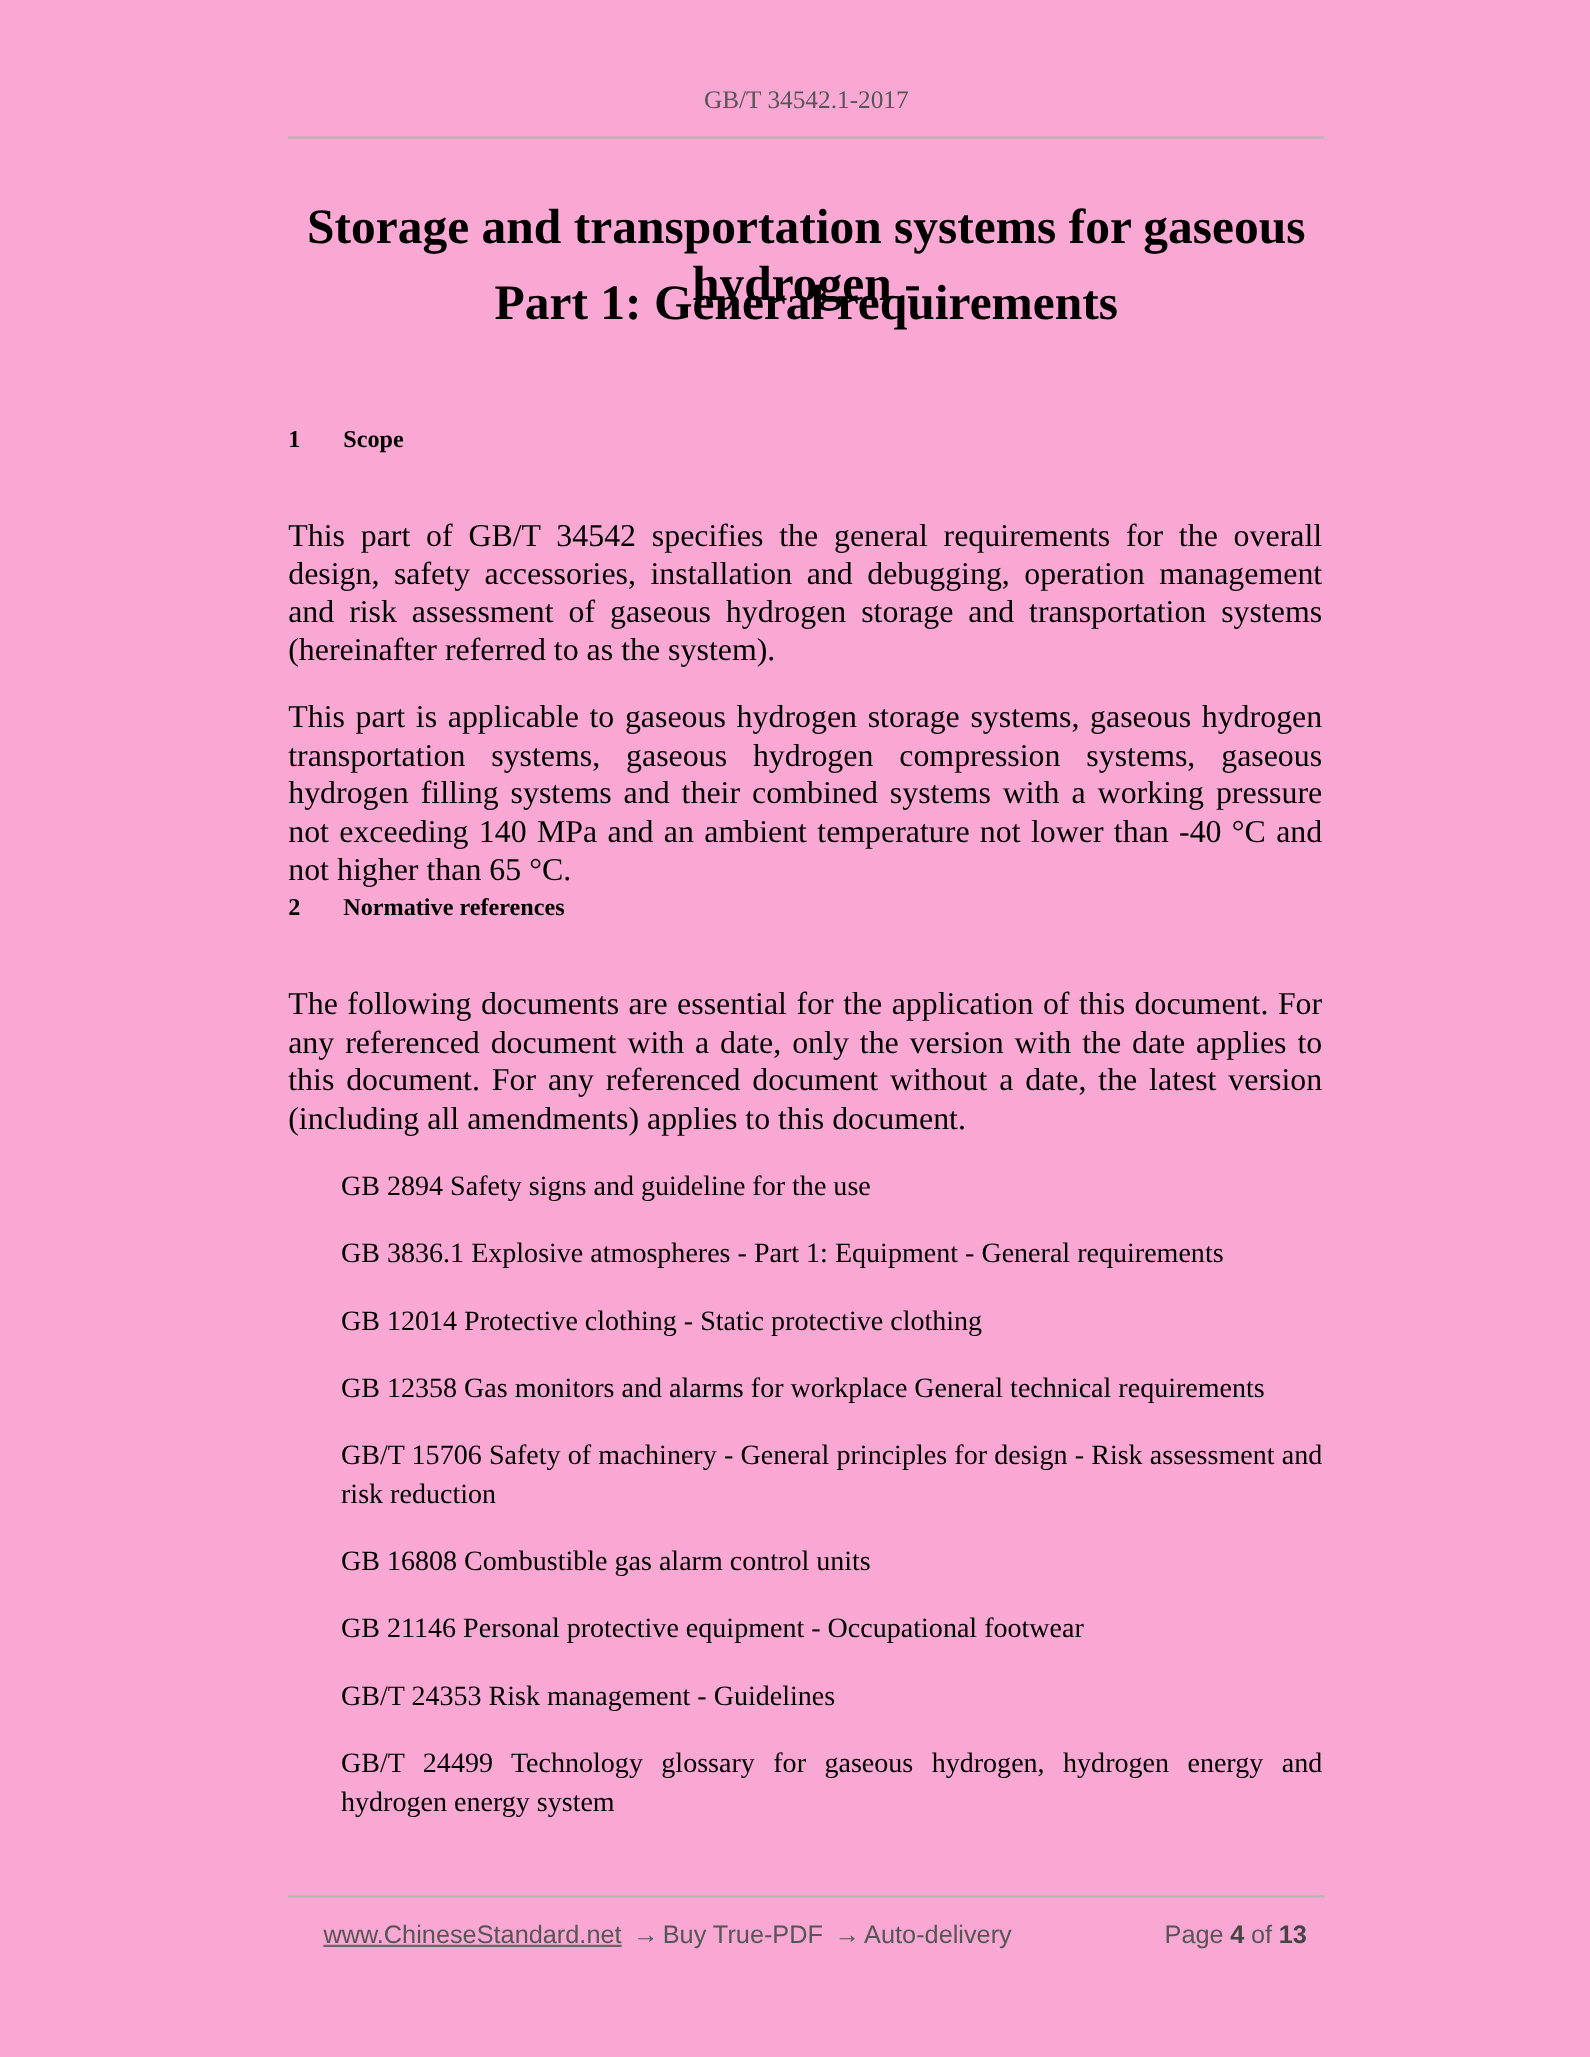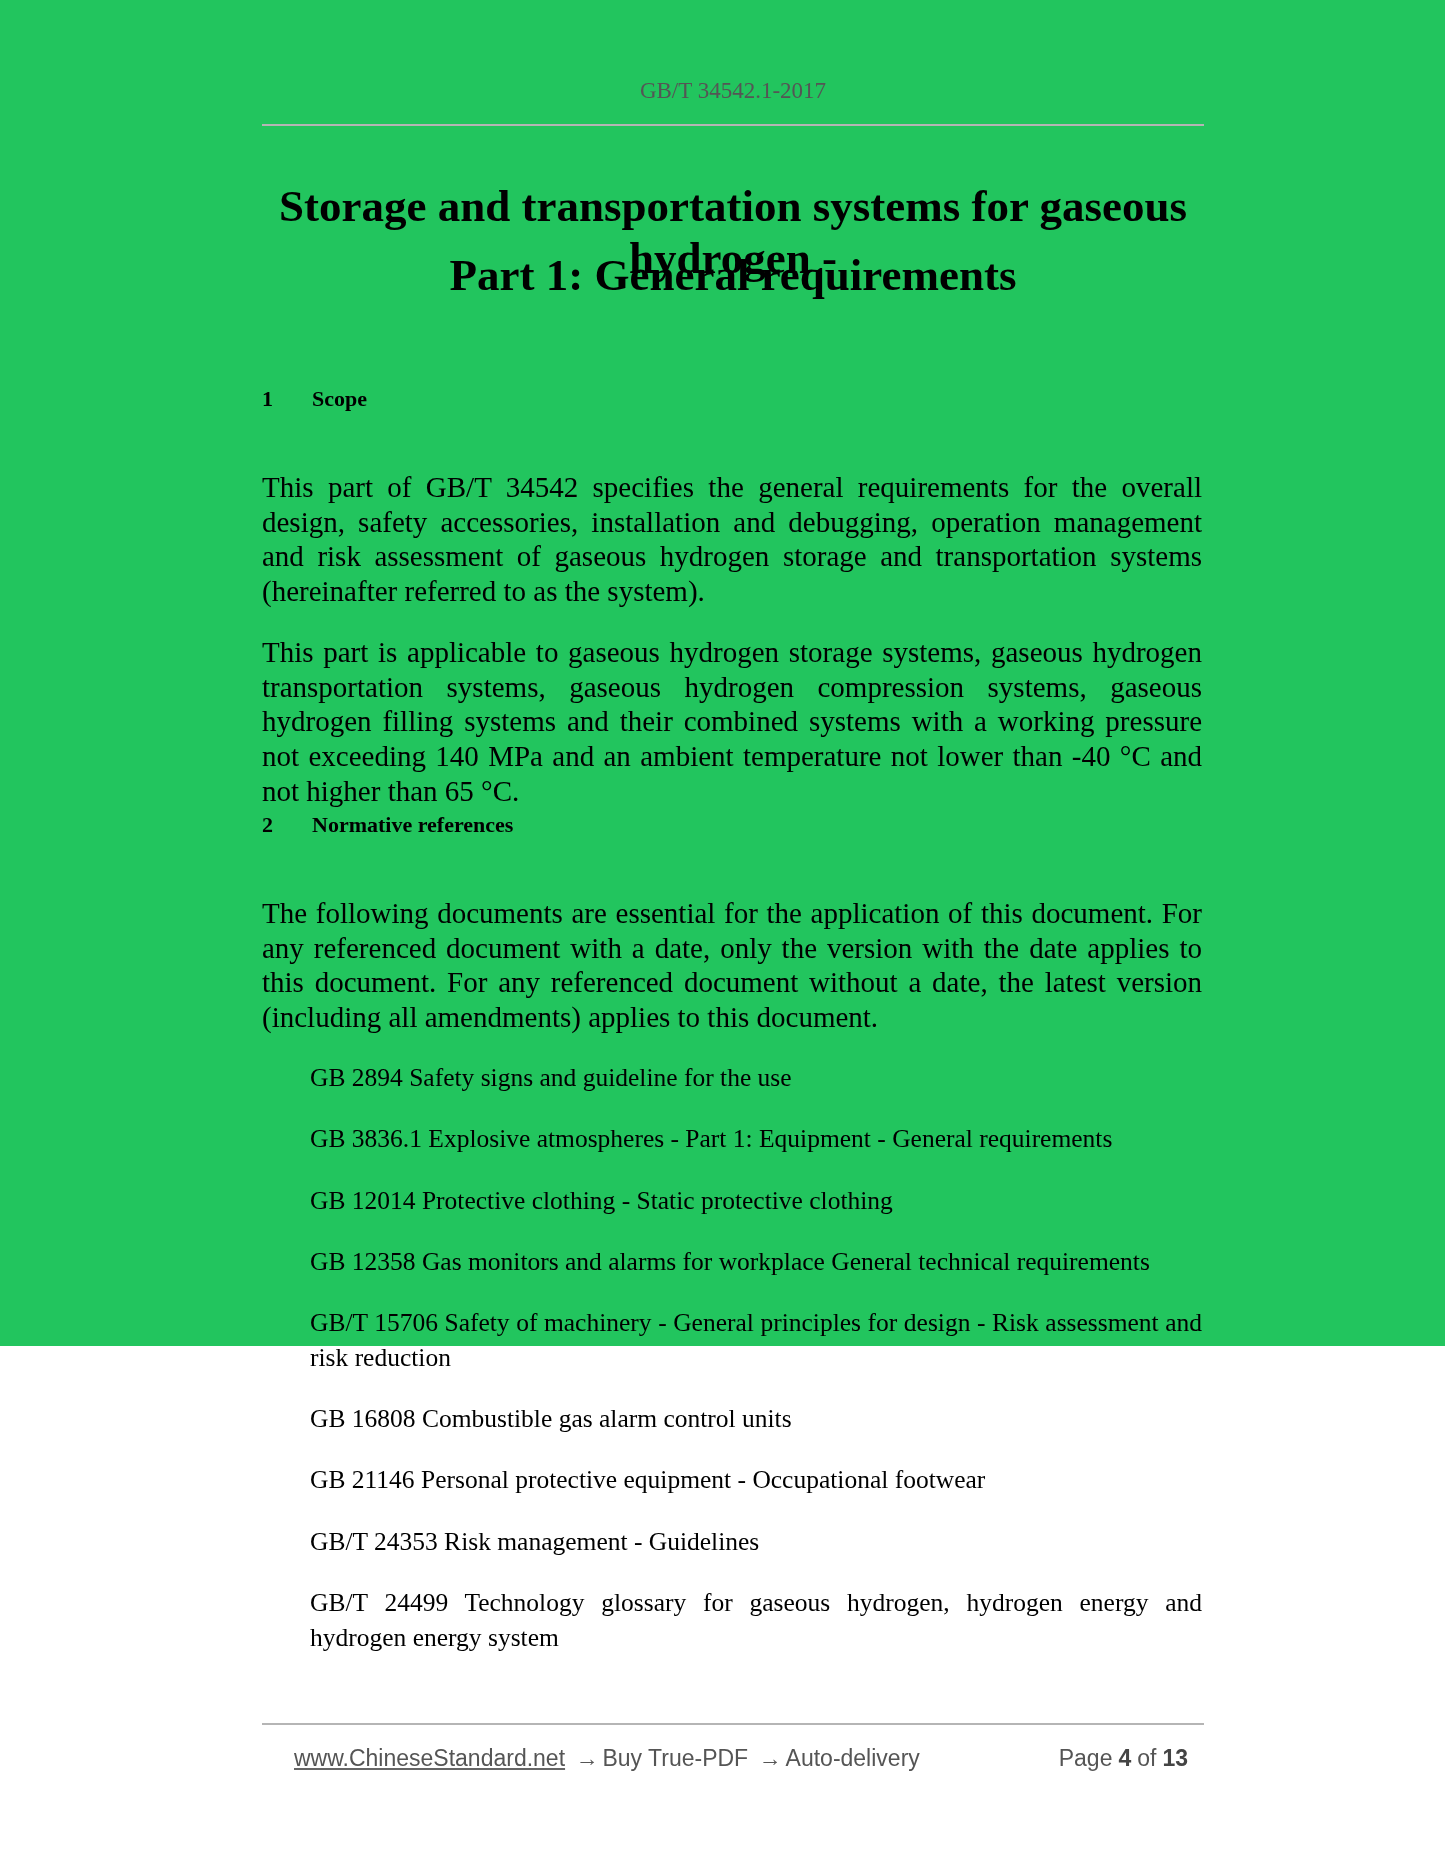--- a/index.html
+++ b/index.html
@@ -1,17 +1,17 @@
 <!DOCTYPE html>
 <html><head>
 <meta charset="utf-8">
 <style>
   html, body { margin: 0; padding: 0; background: #ffffff; }
   body { width: 1445px; height: 1870px; position: relative; overflow: hidden; }
-  .page { position: absolute; left: 0; top: 0; width: 1445px; height: 1346px; background: #22c55e; }
+  .page { position: absolute; left: 0; top: 0; width: 1445px; height: 1870px; background: #f9a8d4; }
   .serif { font-family: "Liberation Serif", "DejaVu Serif", serif; }
   .sans { font-family: "Liberation Sans", "DejaVu Sans", sans-serif; }
 
   .running-header {
     position: absolute; left: 262px; width: 942px; top: 78px;
     text-align: center; font-size: 23px; color: #555;
   }
   .rule { position: absolute; left: 262px; width: 942px; height: 2px; background: #b5b5b5; }
   .rule.top { top: 124px; }
   .rule.bottom { top: 1723px; }

